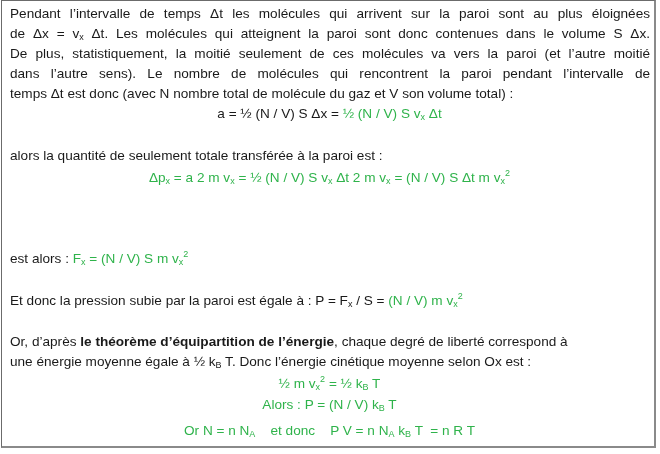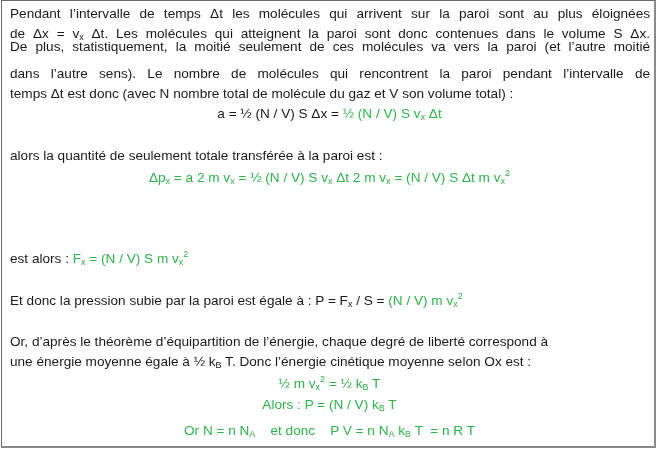--- a/index.html
+++ b/index.html
@@ -14,32 +14,32 @@
     font-size: 13.6px; color: #1a1a1a; line-height: 20px;
   }
   .line { position: absolute; white-space: nowrap; }
   .justify { left: 8px; width: 640px; text-align: justify; text-align-last: justify; }
   .left { left: 8px; }
   .center { left: 0; width: 655px; text-align: center; }
   .g { color: #2fb34b; }
   sub, sup { font-size: 9px; line-height: 0; }
   sub { vertical-align: -2px; }
   sup { vertical-align: 6px; }
-  b { font-weight: normal; }
+  b { font-weight: bold; }
   .vec { position: relative; display: inline-block; }
   .vec::before { content: "\2192"; position: absolute; top: -9px; left: 0; font-size: 9px; }
 </style>
 </head>
 <body>
 
 <div class="frame txt">
 
   <div class="line justify" style="top:3px">Pendant l’intervalle de temps Δt les molécules qui arrivent sur la paroi sont au plus éloignées</div>
   <div class="line justify" style="top:23px"><span>de Δx = v</span><sub>x</sub><span> Δt. Les molécules qui atteignent la paroi sont donc contenues dans le volume S Δx.</span></div>
-  <div class="line justify" style="top:36px">De plus, statistiquement, la moitié seulement de ces molécules va vers la paroi (et l’autre moitié</div>
+  <div class="line justify" style="top:43px">De plus, statistiquement, la moitié seulement de ces molécules va vers la paroi (et l’autre moitié</div>
   <div class="line justify" style="top:63px">dans l’autre sens). Le nombre de molécules qui rencontrent la paroi pendant l’intervalle de</div>
   <div class="line left" style="top:83px">temps Δt est donc (avec N nombre total de molécule du gaz et V son volume total) :</div>
 
   <div class="line center" style="top:103px"><span>a = ½  (N / V) S Δx = </span><span class="g">½  (N / V) S v</span><sub class="g">x</sub><span class="g"> Δt</span></div>
 
   <div class="line left" style="top:145px">alors la quantité de seulement totale transférée à la paroi est :</div>
 
   <div class="line center g" style="top:167px"><span>Δp</span><sub>x</sub><span> = a 2 m v</span><sub>x</sub><span> = ½  (N / V) S v</span><sub>x</sub><span> Δt 2 m v</span><sub>x</sub><span> =  (N / V) S Δt  m v</span><sub>x</sub><sup>2</sup></div>
 
   <div class="line left" style="top:248px"><span>est alors : </span><span class="g">F</span><sub class="g">x</sub><span class="g"> = (N / V) S  m v</span><sub class="g">x</sub><sup class="g">2</sup></div>

